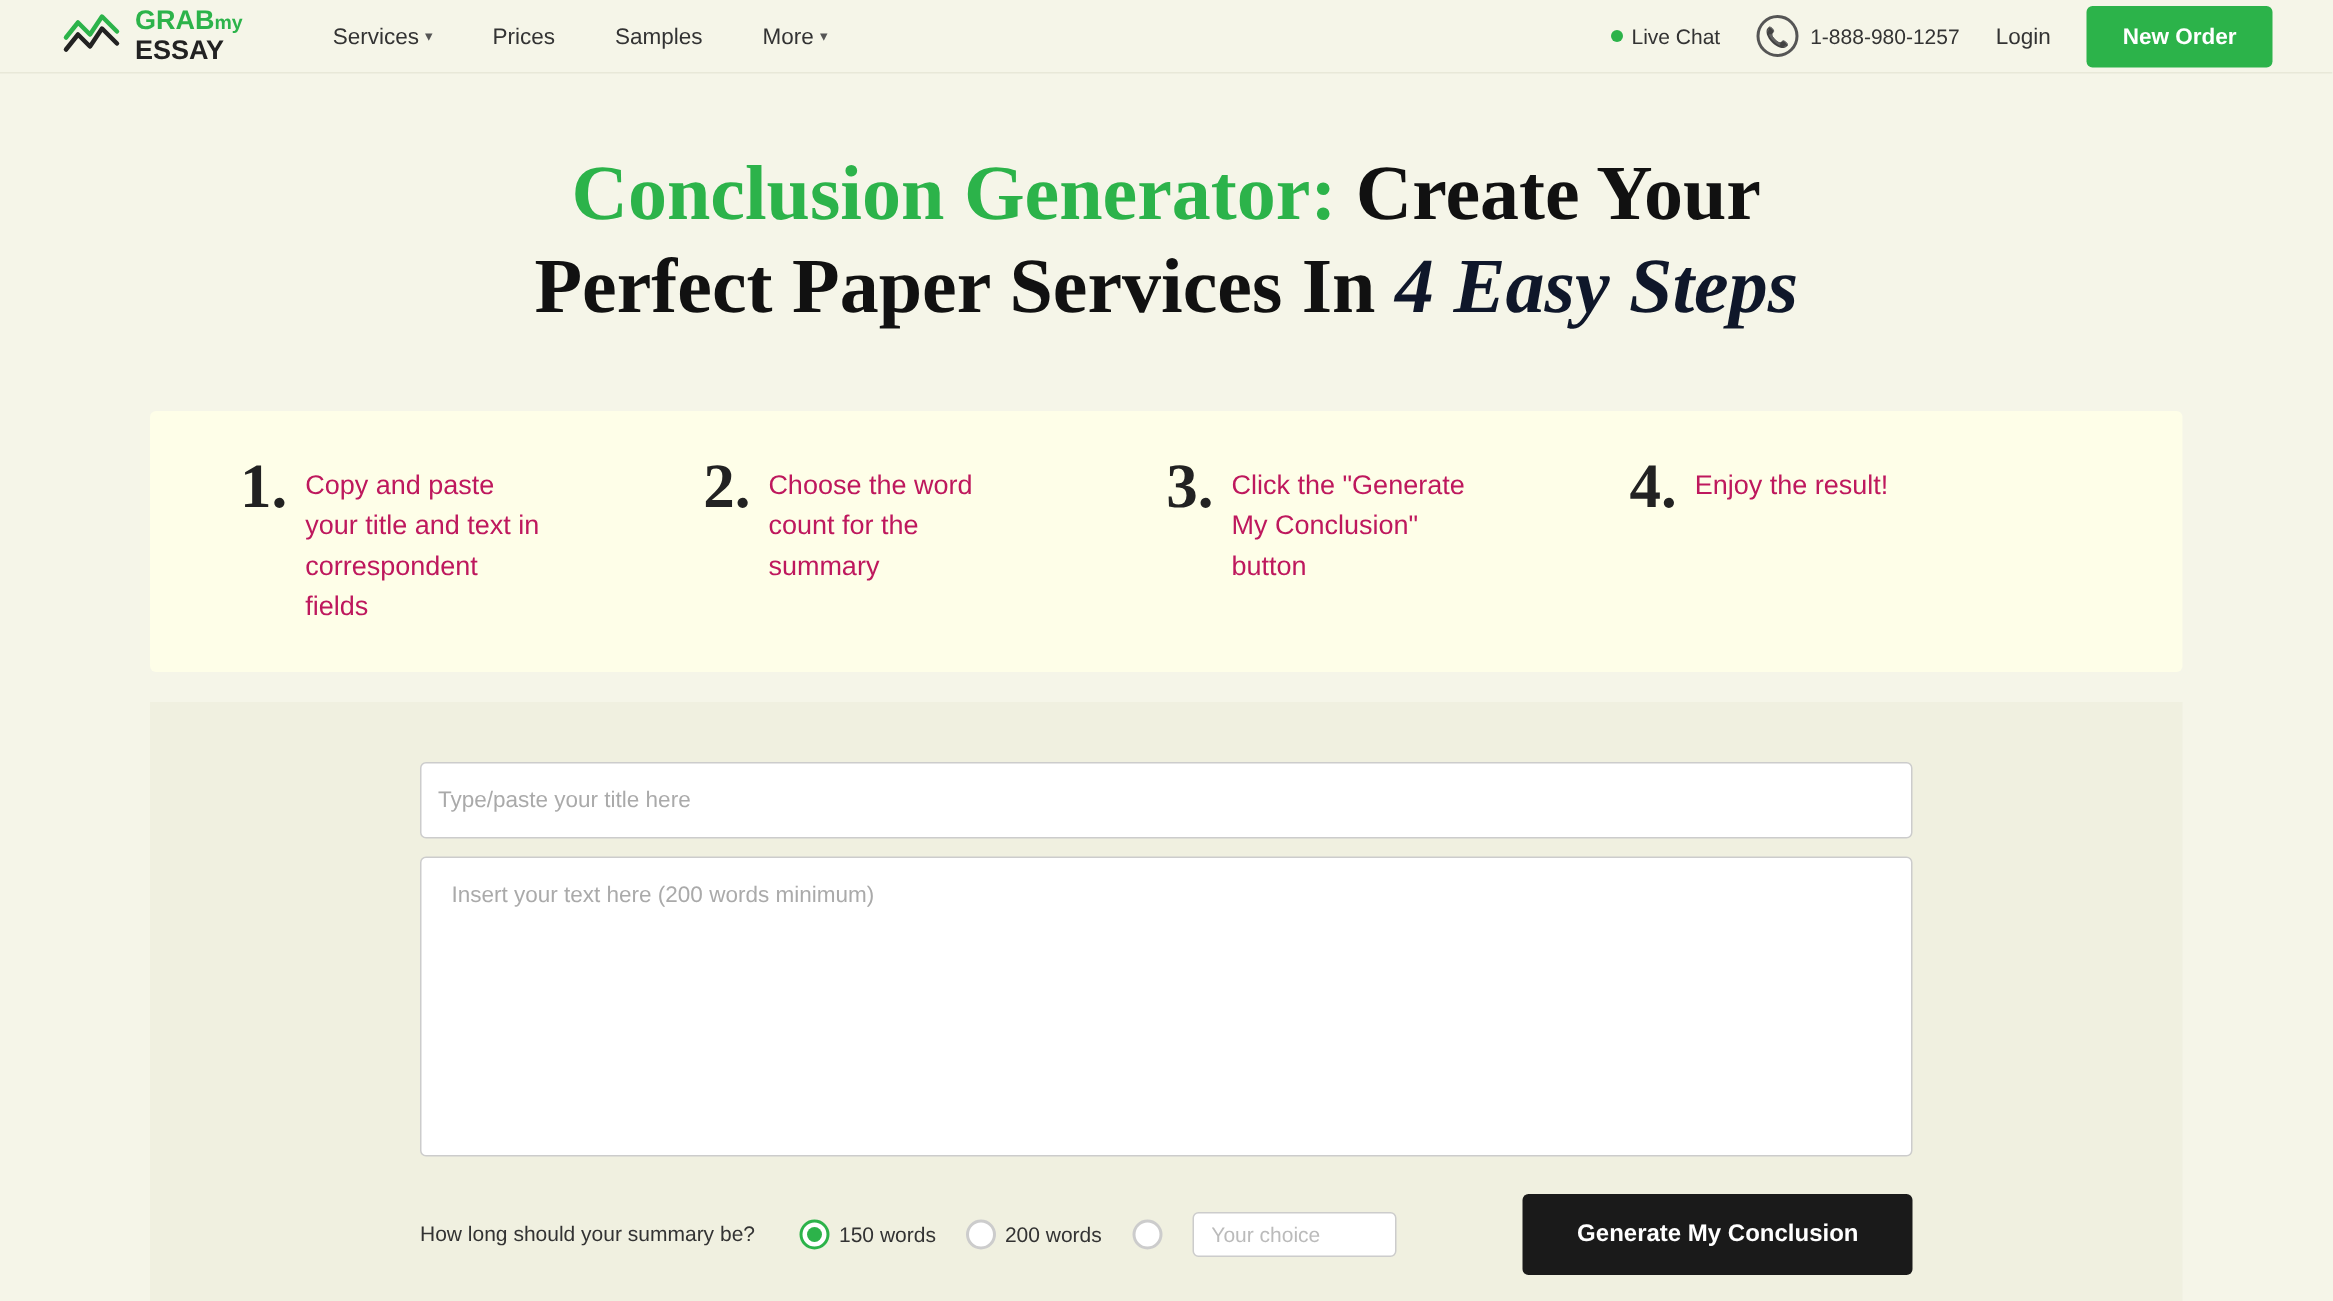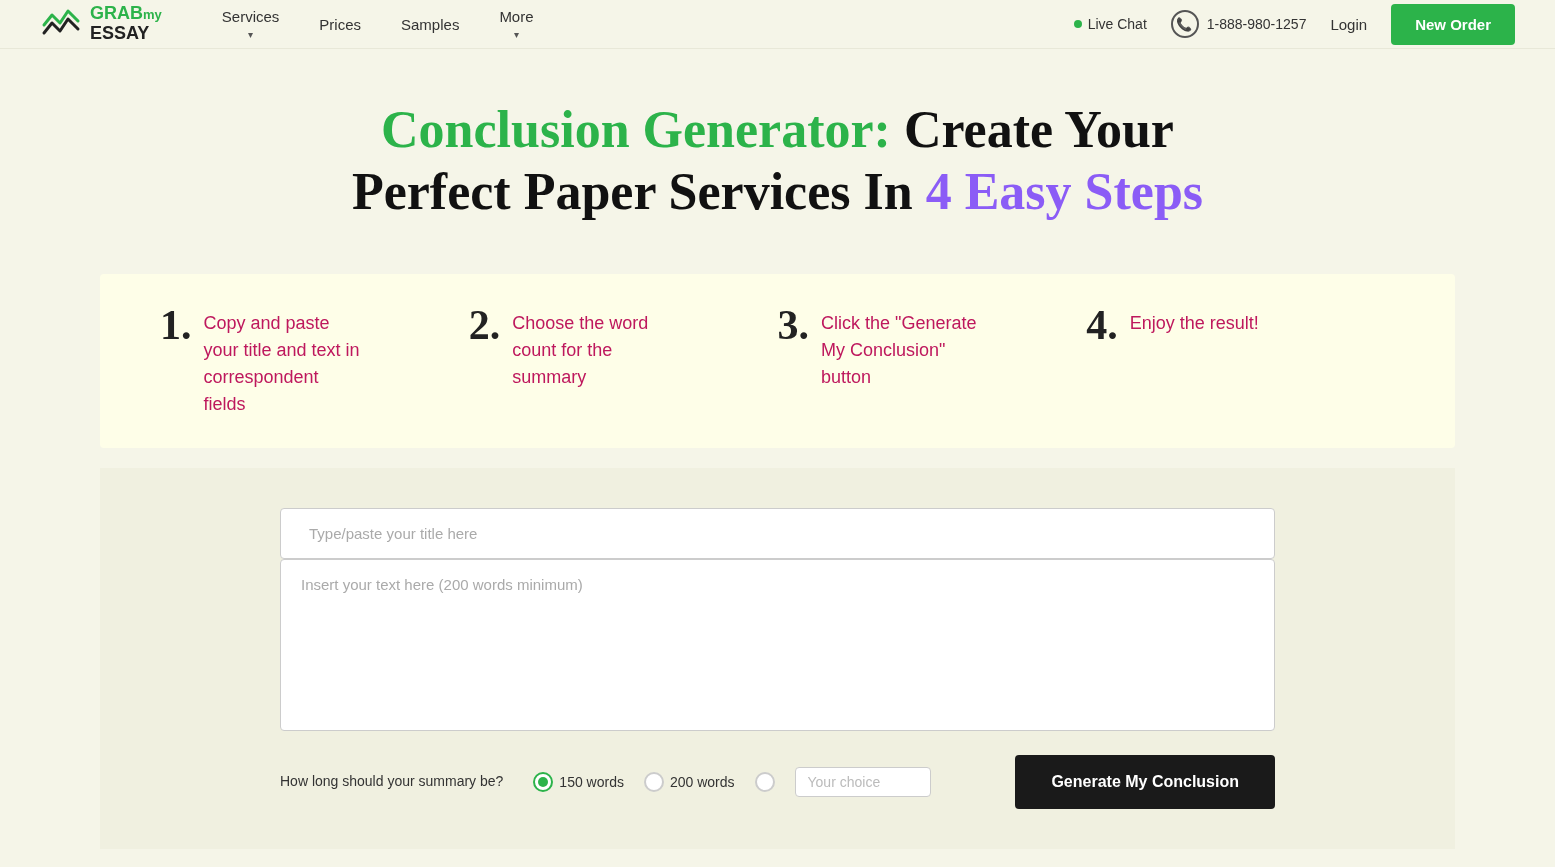--- a/index.html
+++ b/index.html
@@ -59,21 +59,20 @@
 
     .nav-link {
       font-family: Arial, sans-serif;
       font-size: 15px;
       color: #333;
       text-decoration: none;
       cursor: pointer;
       display: flex;
       align-items: center;
       gap: 4px;
-      flex-direction: column;
     }
 
     .nav-link .chevron {
       font-size: 10px;
       color: #555;
     }
 
     .nav-right {
       display: flex;
       align-items: center;
@@ -150,21 +149,22 @@
       font-weight: 900;
       color: #111;
       line-height: 1.2;
     }
 
     .hero-title .green {
       color: #2cb34a;
     }
 
     .hero-title .green-italic {
-      color: #8b5cf6;
+      color: #0f172a;
+      font-style: italic;
       text-align: right;
     }
 
     
     .steps-section {
       background-color: #fefee8;
       margin: 20px 100px;
       padding: 30px 60px;
       display: flex;
       align-items: flex-start;
@@ -198,46 +198,47 @@
 
     
     .form-section {
       background-color: #f0f0e0;
       margin: 0 100px;
       padding: 40px 180px 40px;
     }
 
     .title-input {
       width: 100%;
-      padding: 16px 28px;
+      padding: 16px 11px;
       font-family: Arial, sans-serif;
       font-size: 15px;
       color: #999;
       border: 1.5px solid #ccc;
       background-color: white;
       border-radius: 4px;
       outline: none;
+      margin-bottom: 12px;
     }
 
     .title-input::placeholder {
       color: #aaa;
     }
 
     .text-textarea {
       width: 100%;
       padding: 16px 20px;
       font-family: Arial, sans-serif;
       font-size: 15px;
       color: #999;
       border: 1.5px solid #ccc;
       background-color: white;
       border-radius: 4px;
       outline: none;
       resize: none;
-      height: 172px;
+      height: 200px;
       margin-bottom: 20px;
     }
 
     .text-textarea::placeholder {
       color: #aaa;
     }
 
     .bottom-row {
       display: flex;
       align-items: center;

